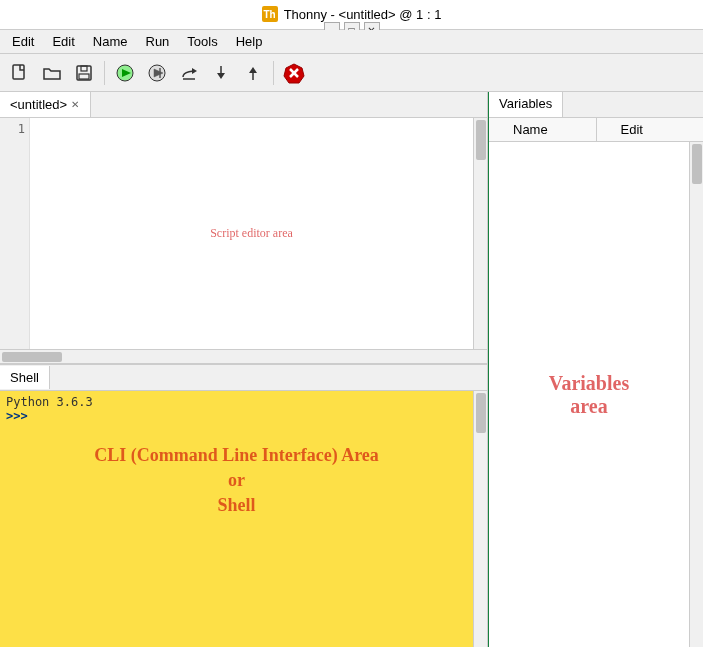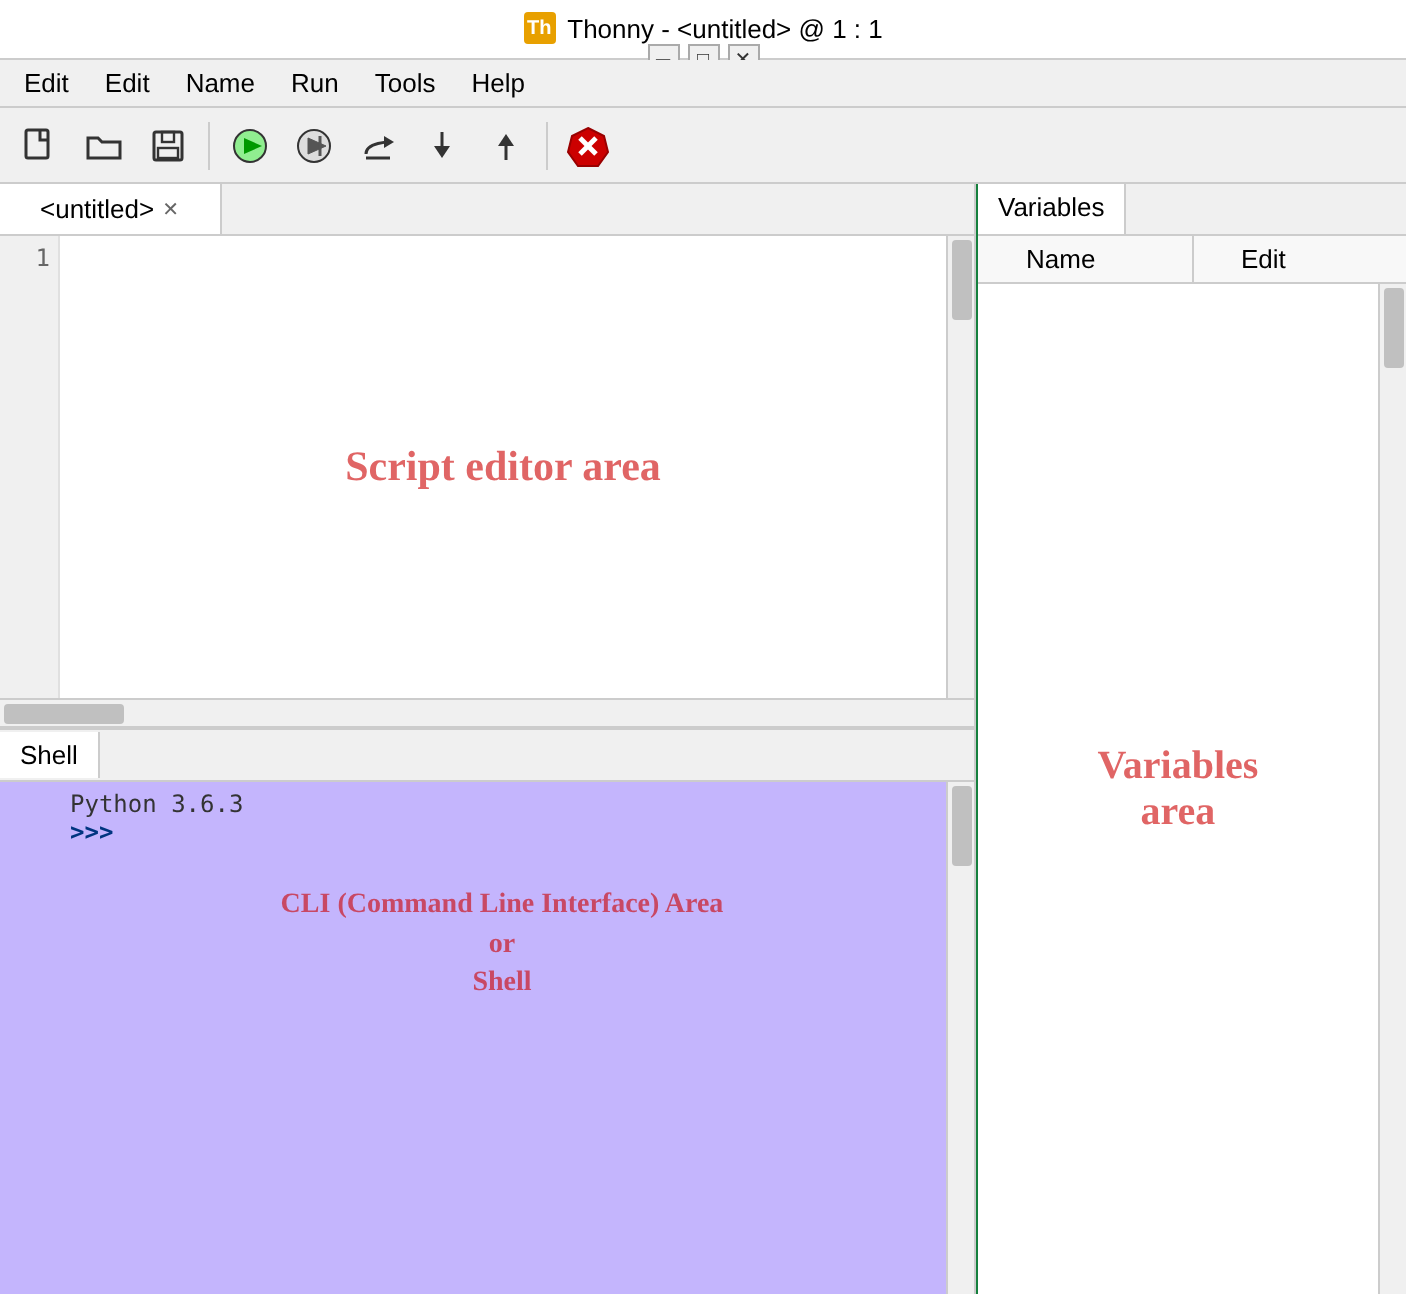--- a/index.html
+++ b/index.html
@@ -132,21 +132,21 @@
     }
 
     .tab-bar {
       background: #f0f0f0;
       border-bottom: 1px solid #ccc;
       display: flex;
       align-items: stretch;
       height: 26px;
     }
     .tab {
-      padding: 4px 20px;
+      padding: 4px 10px;
       border-right: 1px solid #ccc;
       cursor: pointer;
       display: flex;
       align-items: center;
       gap: 4px;
       background: #fff;
       font-size: 13px;
     }
     .tab-close {
       font-size: 10px;
@@ -180,22 +180,22 @@
       padding: 4px;
       font-family: monospace;
       font-size: 12px;
       position: relative;
       display: flex;
       align-items: center;
       justify-content: center;
     }
     .editor-label {
       color: #cc0000;
-      font-size: 21px;
-      font-weight: bold;
+      font-size: 12px;
+      font-weight: normal;
       font-family: 'Times New Roman', serif;
       opacity: 0.6;
       text-align: center;
     }
     .scrollbar-v {
       width: 14px;
       background: #f0f0f0;
       border-left: 1px solid #ccc;
       display: flex;
       flex-direction: column;
@@ -240,43 +240,42 @@
     }
     .shell-tab {
       padding: 4px 10px;
       background: #fff;
       border-right: 1px solid #ccc;
       font-size: 13px;
       cursor: pointer;
     }
     .shell-content {
       flex: 1;
-      background: #c4b5fd;
+      background: #fde047;
       display: flex;
       overflow: hidden;
       position: relative;
-      padding-left: 29px;
     }
     .shell-text-area {
       flex: 1;
       padding: 4px 6px;
       font-family: monospace;
       font-size: 12px;
       position: relative;
     }
     .shell-version {
       color: #333;
     }
     .shell-prompt {
       color: #003580;
       font-weight: bold;
     }
     .shell-label {
       color: #cc0000;
-      font-size: 14px;
+      font-size: 18px;
       font-weight: bold;
       font-family: 'Times New Roman', serif;
       opacity: 0.6;
       text-align: center;
       margin-top: 20px;
       line-height: 1.4;
     }
 
     
     .right-panel {

